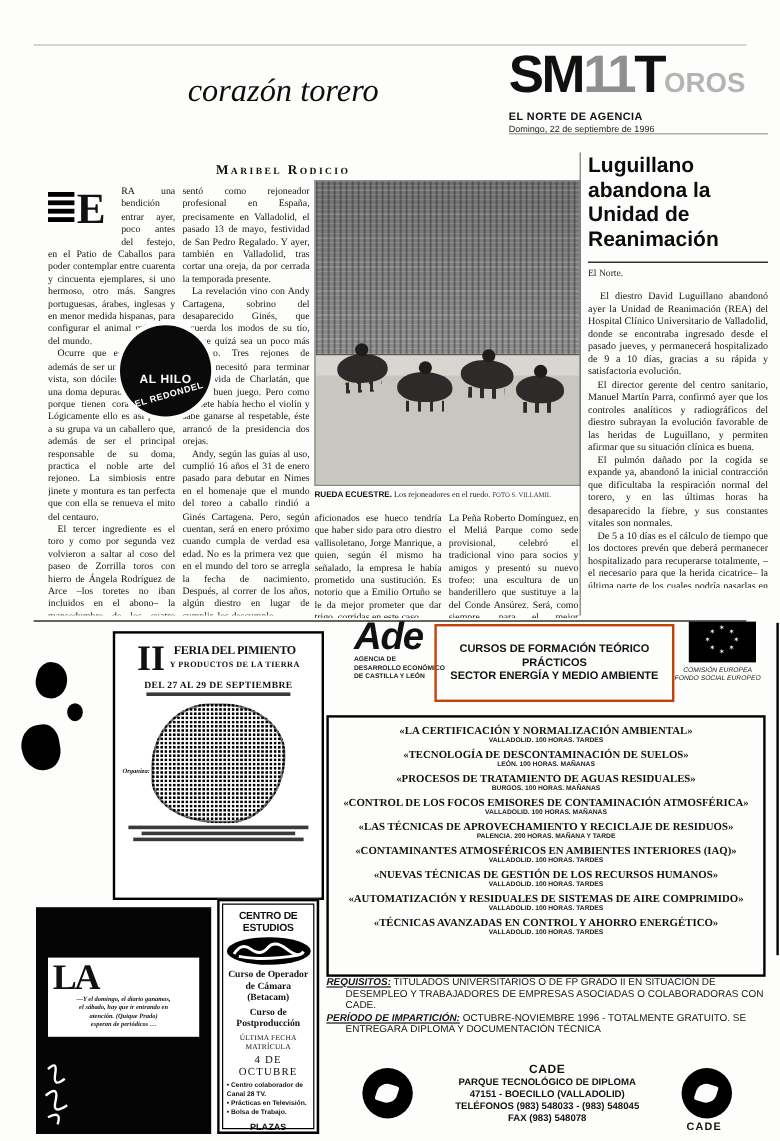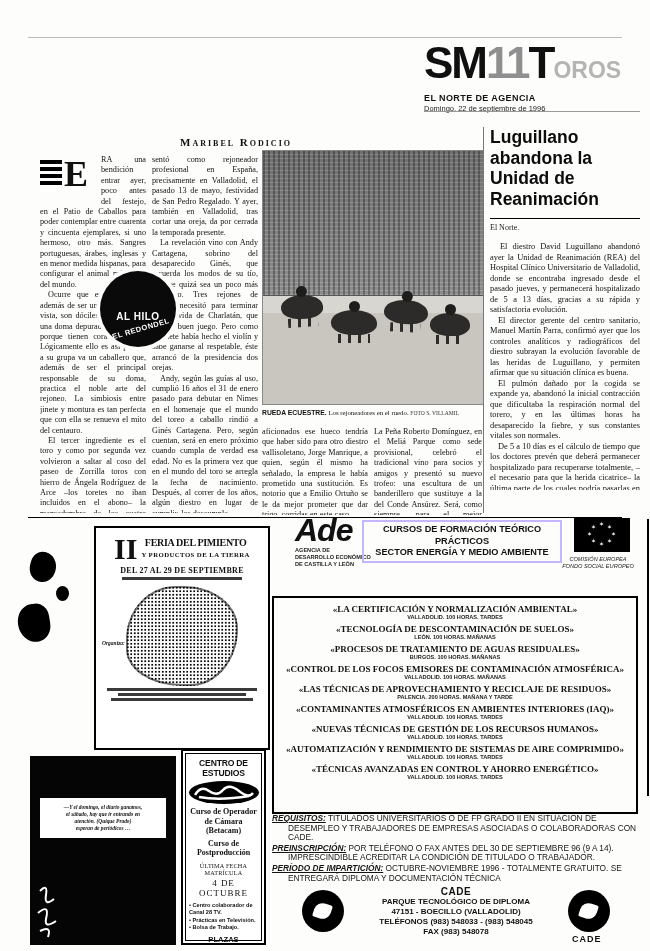--- a/index.html
+++ b/index.html
@@ -98,22 +98,22 @@
   .ce-dl{font-size:6.2px;margin-top:4px;letter-spacing:.2px;}
   .ce-date{font-size:9px;margin-top:2px;letter-spacing:1px;}
   .ce-bullets{text-align:left;font-family:"Liberation Sans",sans-serif;font-weight:700;
               font-size:5.6px;line-height:7.6px;margin:4px 0 0 2px;}
   .ce-plazas{font-family:"Liberation Sans",sans-serif;font-weight:800;font-size:7.6px;margin-top:3px;}
   
   .ade{left:270px;top:512px;width:372px;height:433px;font-family:"Liberation Sans",sans-serif;}
   .ade-logo{position:absolute;left:0;top:4px;width:92px;padding-left:25px;}
   .ade-logo-big{font-size:32px;line-height:28px;font-weight:900;letter-spacing:-1px;font-style:italic;}
   .ade-logo-sub{font-size:5.6px;line-height:7px;margin-top:3px;font-weight:700;color:#222;}
-  .ade-titlebox{position:absolute;left:92px;top:8px;width:192px;border:2px solid #c4b5fd;
-                text-align:center;font-weight:800;font-size:9.2px;line-height:11.5px;padding:2px 2px;}
+  .ade-titlebox{position:absolute;left:92px;top:8px;width:192px;border:2px solid #c2410c;
+                text-align:center;font-weight:800;font-size:9.2px;line-height:11.5px;padding:13px 2px;}
   .euflag{position:absolute;left:304px;top:6px;width:56px;height:34px;background:#000;}
   .euflag span{position:absolute;color:#fff;font-size:6px;line-height:6px;}
   .eu-text{position:absolute;left:288px;top:44px;width:80px;font-size:5.6px;line-height:7px;
            text-align:center;font-style:italic;color:#222;}
   .course-box{position:absolute;left:2px;top:84px;width:362px;height:208px;border:2px solid #000;
               text-align:center;padding-top:6px;overflow:hidden;}
   .course .c-name{font-family:"Liberation Serif",serif;font-weight:700;font-size:9px;line-height:10px;display:block;}
   .course .c-det{font-size:5.6px;line-height:7px;display:block;font-weight:700;color:#222;margin-bottom:3px;}
   .req{position:absolute;left:2px;top:302px;width:366px;font-size:8.3px;line-height:9.6px;color:#151515;}
   .req p{margin:0 0 1px 0;padding-left:16px;text-indent:-16px;}
@@ -135,20 +135,21 @@
   <div class="rule" style="left:28px;top:37px;width:594px;height:1px;background:#bbb;"></div>
 
   <div class="abs masthead">
     <div class="mast-big"><span class="m-black">SM</span><span class="m-gray">11</span><span class="m-black">T</span><span class="m-oros">OROS</span></div>
     <div class="mast-paper">EL NORTE DE AGENCIA</div>
     <div class="mast-date">Domingo, 22 de septiembre de 1996</div>
   </div>
   <div class="rule" style="left:424px;top:111px;width:216px;height:1px;background:#999;"></div>
 
   <div class="abs headline">
+    <div>corazón torero</div>
   </div>
   <div class="abs byline">Maribel Rodicio</div>
 
   <div class="abs article">
 
     <div class="acol c1">
       <div class="dropcap-row">
         <span class="dc-bars">
             <i></i>
             <i></i>
@@ -193,21 +194,21 @@
       <div class="b2">DEL REDONDEL</div>
     </div>
   </div>
 
   <div class="abs sb-vrule"></div>
   <div class="abs sidebar">
     <div class="sb-title">Luguillano abandona la Unidad de Reanimación</div>
     <div class="sb-sep"></div>
     <div class="sb-byline">El Norte.</div>
     <div class="sb-body">
-      <p class="first">El diestro David Luguillano abandonó ayer la Unidad de Reanimación (REA) del Hospital Clínico Universitario de Valladolid, donde se encontraba ingresado desde el pasado jueves, y permanecerá hospitalizado de 5 a 13 días, gracias a su rápida y satisfactoria evolución.</p>
+      <p class="first">El diestro David Luguillano abandonó ayer la Unidad de Reanimación (REA) del Hospital Clínico Universitario de Valladolid, donde se encontraba ingresado desde el pasado jueves, y permanecerá hospitalizado de 9 a 10 días, gracias a su rápida y satisfactoria evolución.</p>
       <p>El director gerente del centro sanitario, Manuel Martín Parra, confirmó ayer que los controles analíticos y radiográficos del diestro subrayan la evolución favorable de las heridas de Luguillano, y permiten afirmar que su situación clínica es buena.</p>
       <p>El pulmón dañado por la cogida se expande ya, abandonó la inicial contracción que dificultaba la respiración normal del torero, y en las últimas horas ha desaparecido la fiebre, y sus constantes vitales son normales.</p>
       <p>De 5 a 10 días es el cálculo de tiempo que los doctores prevén que deberá permanecer hospitalizado para recuperarse totalmente, –el necesario para que la herida cicatrice– la última parte de los cuales podría pasarlas en su propio domicilio, de continuar la mejora.</p>
     </div>
   </div>
 
   <div class="abs ads-rule"></div>
 
   <div class="stamp" style="left:30px;top:552px;width:26px;height:30px;border-radius:45% 55% 50% 50%;transform:rotate(14deg);"></div>
   <div class="stamp" style="left:18px;top:604px;width:32px;height:38px;border-radius:55% 45% 50% 60%;transform:rotate(-9deg);"></div>
@@ -225,20 +226,21 @@
     <div class="gl" style="width:120px;"></div>
     <div class="pepper"></div>
     <div class="feria-org">Organiza:</div>
     <div class="gl" style="width:150px;"></div>
     <div class="gl" style="width:128px;"></div>
     <div class="gl" style="width:142px;"></div>
   </div>
 
   <div class="abs la-ad">
     <div class="la-white">
+      <div class="la-big">LA</div>
       <div class="la-lines">
         <div>—Y el domingo, el diario ganamos,</div>
         <div>el sábado, hay que ir entrando en</div>
         <div>atención. (Quique Prado)</div>
         <div>esperan de periódicos …</div>
       </div>
     </div>
     <svg class="la-sign" width="56" height="60" viewBox="0 0 56 60">
       <path d="M6 10 Q14 2 12 14 Q10 26 20 18 M4 32 Q16 22 12 38 Q10 48 22 40 M6 50 Q18 44 14 56" stroke="#fff" stroke-width="2" fill="none"></path>
     </svg>
@@ -315,32 +317,31 @@
         </div>
       <div class="course">
           <span class="c-name">«CONTAMINANTES ATMOSFÉRICOS EN AMBIENTES INTERIORES (IAQ)»</span>
           <span class="c-det">VALLADOLID. 100 HORAS. TARDES</span>
         </div>
       <div class="course">
           <span class="c-name">«NUEVAS TÉCNICAS DE GESTIÓN DE LOS RECURSOS HUMANOS»</span>
           <span class="c-det">VALLADOLID. 100 HORAS. TARDES</span>
         </div>
       <div class="course">
-          <span class="c-name">«AUTOMATIZACIÓN Y RENDIMIENTO DE SISTEMAS DE AIRE COMPRIMIDO»</span>
+          <span class="c-name">«AUTOMATIZACIÓN Y RESIDUALES DE SISTEMAS DE AIRE COMPRIMIDO»</span>
           <span class="c-det">VALLADOLID. 100 HORAS. TARDES</span>
         </div>
       <div class="course">
           <span class="c-name">«TÉCNICAS AVANZADAS EN CONTROL Y AHORRO ENERGÉTICO»</span>
           <span class="c-det">VALLADOLID. 100 HORAS. TARDES</span>
         </div>
     </div>
 
     <div class="req">
       <p><span class="lab">REQUISITOS:</span><span> TITULADOS UNIVERSITARIOS O DE FP GRADO II EN SITUACIÓN DE DESEMPLEO Y TRABAJADORES DE EMPRESAS ASOCIADAS O COLABORADORAS CON CADE.</span></p>
-      <p><span class="lab">PREINSCRIPCIÓN:</span><span> POR TELÉFONO O FAX ANTES DEL 30 DE SEPTIEMBRE 96 (9 A 14). IMPRESCINDIBLE ACREDITAR LA CONDICIÓN DE TITULADO O TRABAJADOR.</span></p>
       <p><span class="lab">PERÍODO DE IMPARTICIÓN:</span><span> OCTUBRE-NOVIEMBRE 1996 - TOTALMENTE GRATUITO. SE ENTREGARÁ DIPLOMA Y DOCUMENTACIÓN TÉCNICA</span></p>
     </div>
 
     <div class="cade-logo" style="left:32px;top:378px;"></div>
     <div class="cade-logo" style="left:298px;top:378px;"></div>
     <div class="cade-logo-label" style="left:302px;top:422px;">CADE</div>
 
     <div class="ade-footer">
       <div class="cade-name">CADE</div>
       <div class="cade-line">PARQUE TECNOLÓGICO DE DIPLOMA</div>

